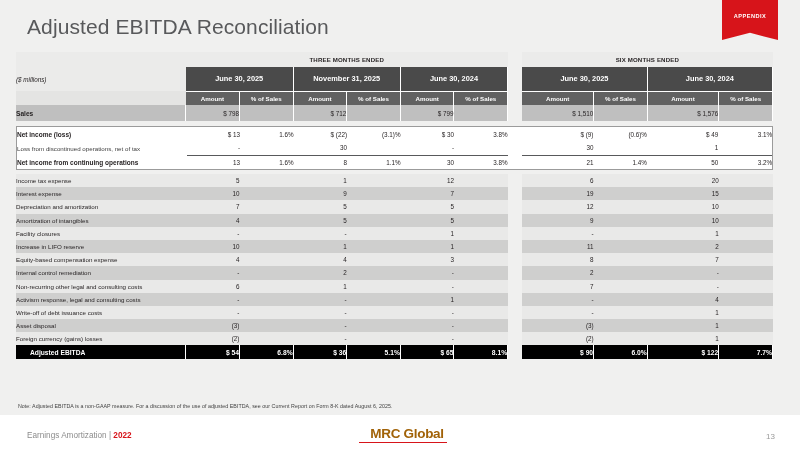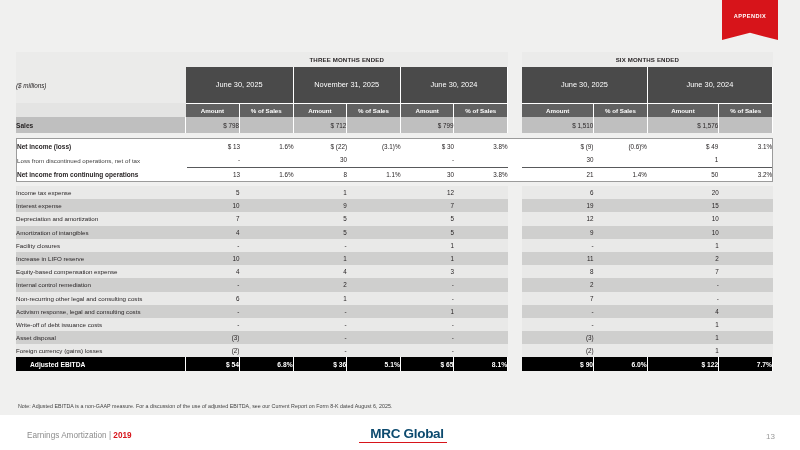--- a/index.html
+++ b/index.html
@@ -78,24 +78,24 @@
     letter-spacing: 0.15px;
     color: #231f20;
   }
   .band.blank { background: #ebebea; }
   .gapcell { background: #f0f0ef; }
 
   
   .hdr-date {
     background: #4a4a4a;
     color: #ffffff;
-    height: 36px;
+    height: 24px;
     text-align: center;
     font-size: 7.4px;
-    font-weight: 400;
+    font-weight: 700;
     border-right: 1px solid #ffffff;
   }
   .hdr-sub {
     background: #616161;
     color: #ffffff;
     height: 14px;
     text-align: center;
     font-size: 6.2px;
     font-weight: 700;
     border-right: 1px solid #ffffff;
@@ -200,21 +200,21 @@
   }
   #footer-left .yr { color: #d7141a; font-weight: 700; }
   #logo {
     position: absolute;
     left: 359px; top: 427px;
     text-align: center;
   }
   #logo .txt {
     font-size: 13.5px;
     font-weight: 700;
-    color: #0c4a6e;
+    color: #a16207;
     letter-spacing: -0.3px;
     line-height: 14px;
     margin-left: 8px;
   }
   #logo .bar {
     height: 1.6px;
     background: #d7141a;
     margin-top: 0.5px;
     width: 88px;
   }
@@ -223,20 +223,21 @@
     left: 766px; top: 432px;
     font-size: 8px;
     color: #9a9a9a;
   }
 </style>
 </head>
 <body>
 
 <div id="slide">
 
+  <div id="title">Adjusted EBITDA Reconciliation</div>
 
   <div id="appendix">
     <span>APPENDIX</span>
   </div>
 
   <div id="table-area">
 
     <table class="grid">
       <colgroup>
         <col class="c-label">
@@ -584,21 +585,21 @@
         </table>
     </div>
 
   </div>
 
   <div id="footnote">Note: Adjusted EBITDA is a non-GAAP measure. For a discussion of the use of adjusted EBITDA, see our Current Report on Form 8-K dated August 6, 2025.</div>
 
   <div id="footer-bar"></div>
 
   <div id="footer-left">
-    <span>Earnings Amortization | </span><span class="yr">2019</span>
+    <span>Earnings Amortization | </span><span class="yr">2022</span>
   </div>
 
   <div id="logo">
     <div class="txt">MRC Global</div>
     <div class="bar"></div>
   </div>
 
   <div id="pageno">13</div>
 
 </div>

